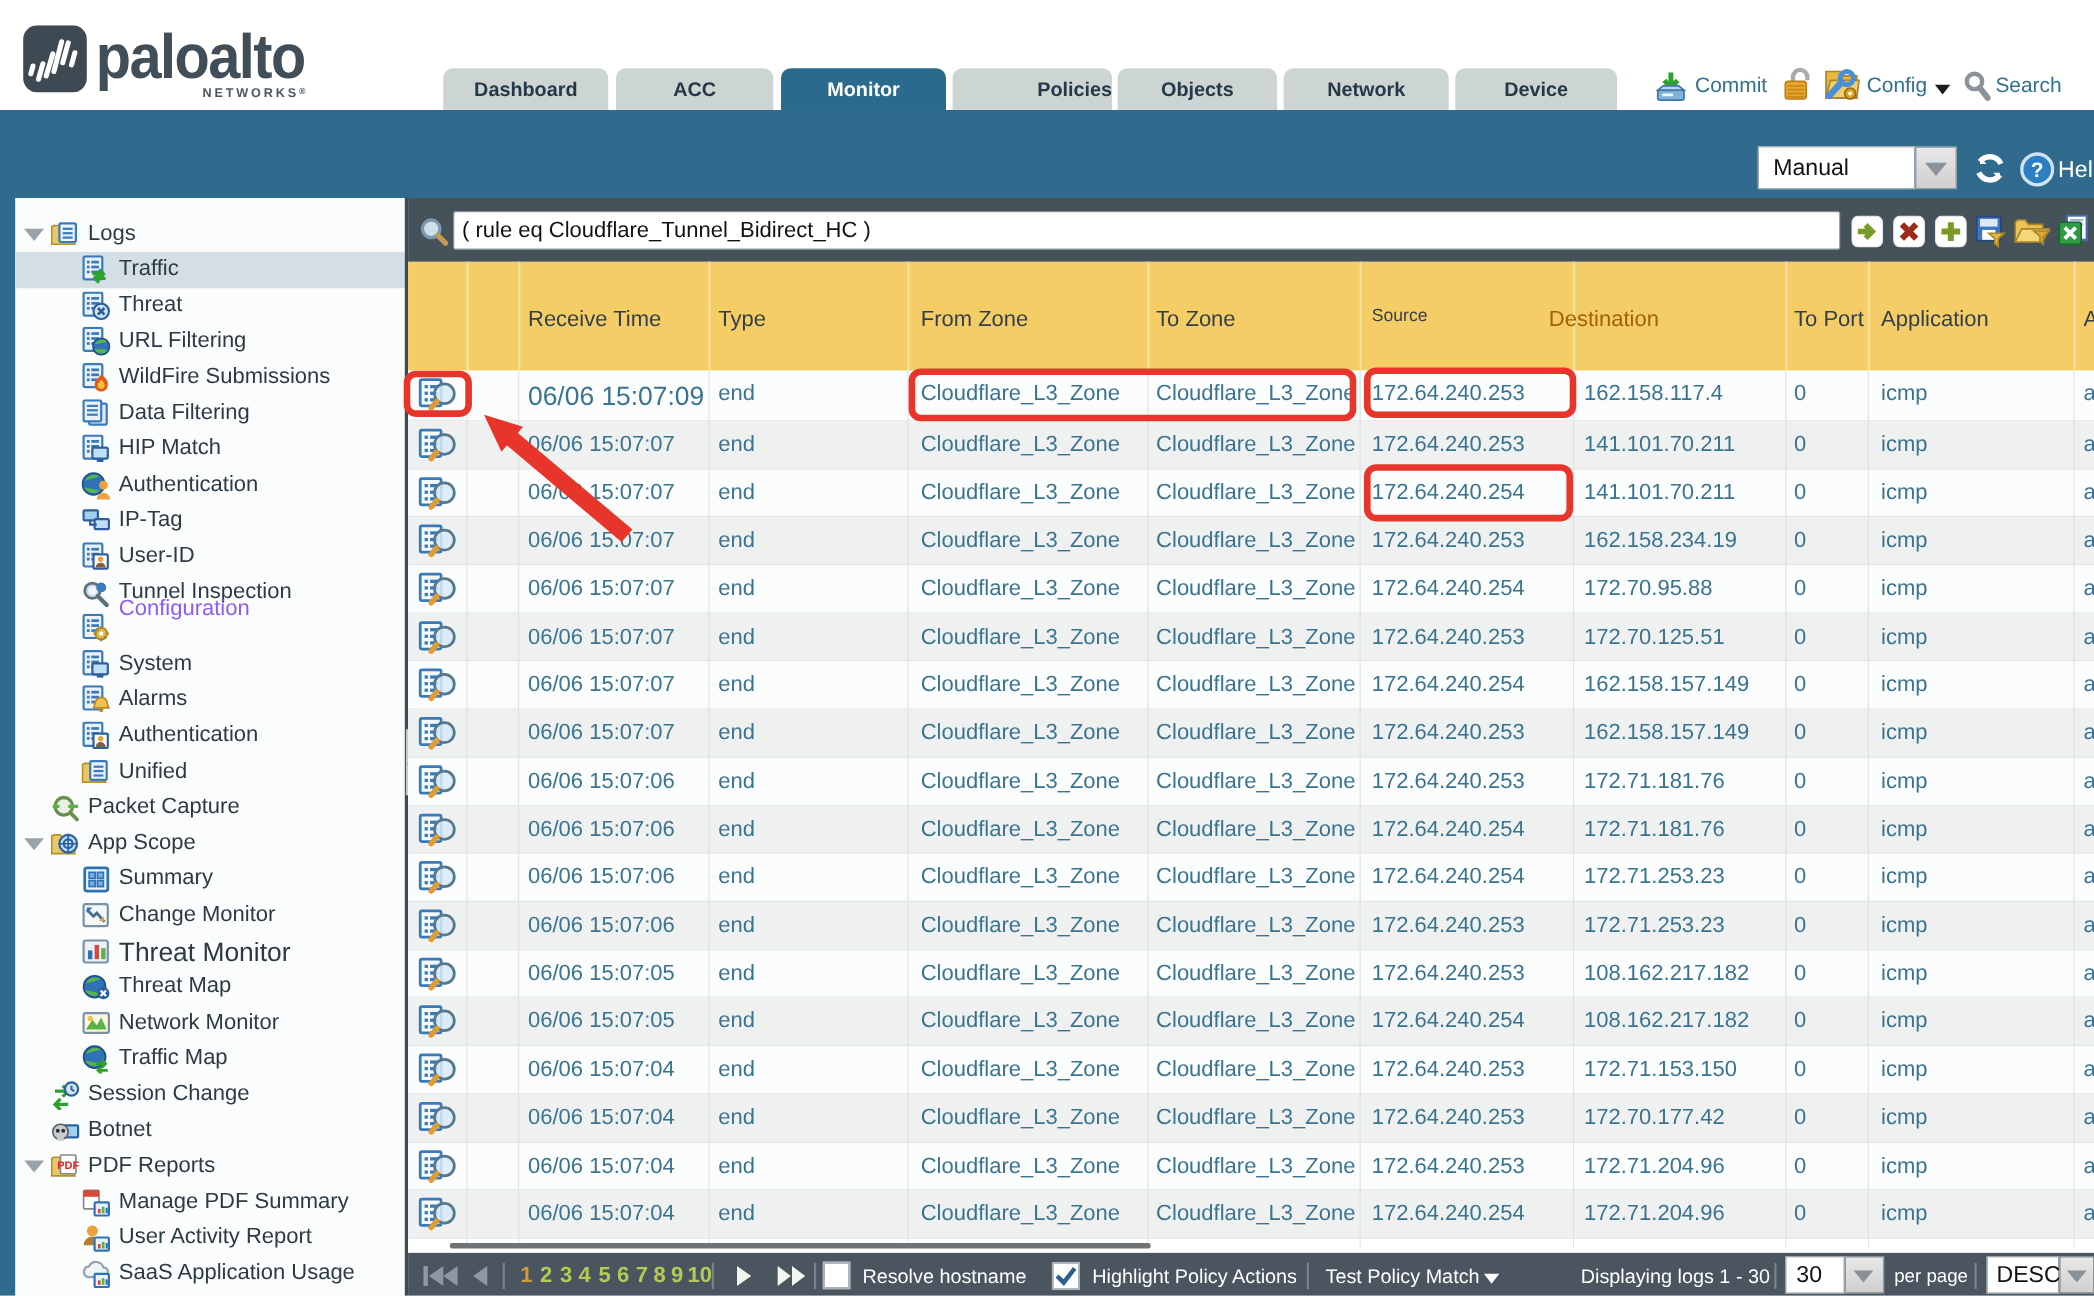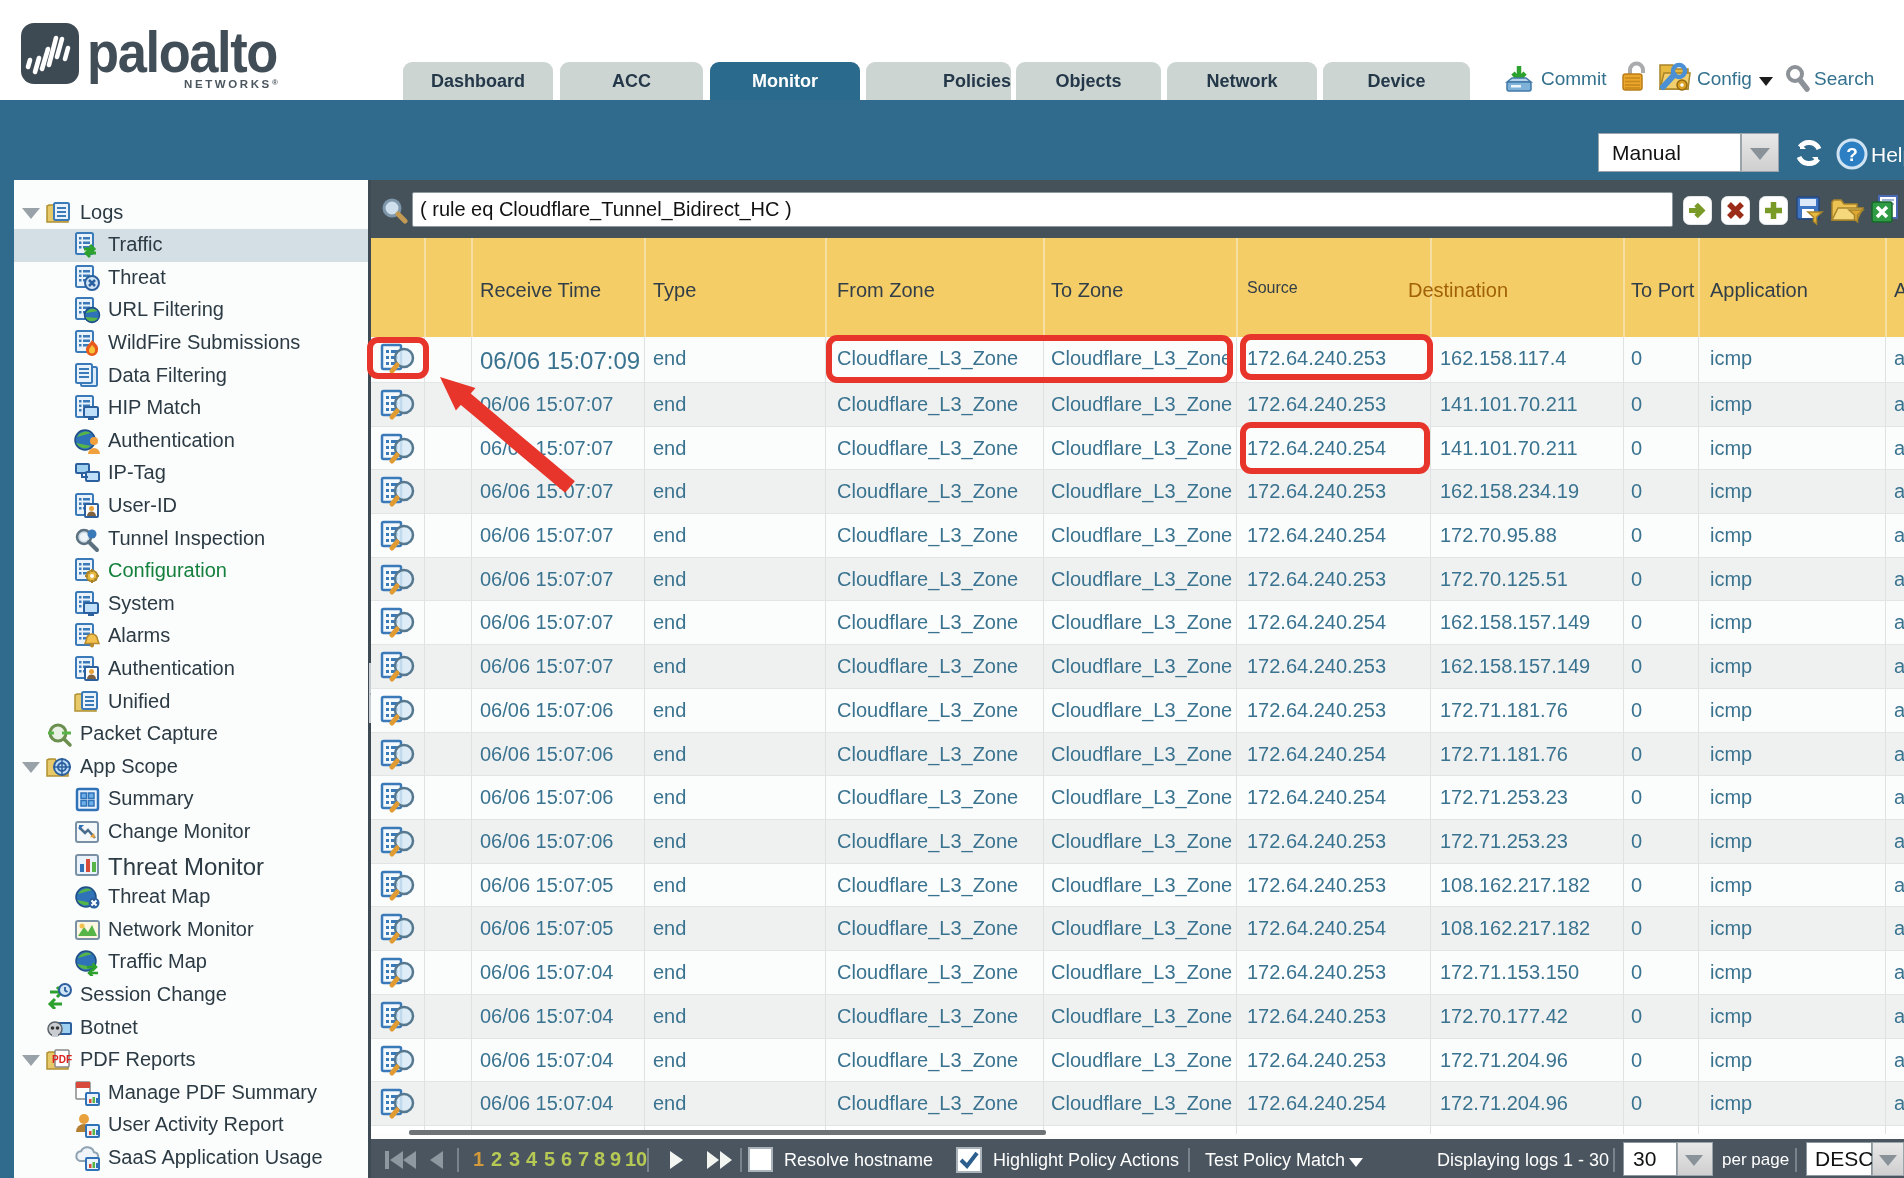--- a/index.html
+++ b/index.html
@@ -222,21 +222,21 @@
     <circle cx="18" cy="18" r="2" fill="#fff"></circle>
     <g stroke="#a8842a" stroke-width="2">
       <line x1="18" y1="11" x2="18" y2="14"></line>
       <line x1="18" y1="22" x2="18" y2="25"></line>
       <line x1="11" y1="18" x2="14" y2="18"></line>
       <line x1="22" y1="18" x2="25" y2="18"></line>
       <line x1="13.5" y1="13.5" x2="15.5" y2="15.5"></line>
       <line x1="20.5" y1="20.5" x2="22.5" y2="22.5"></line>
     </g>
   </svg>
-<div class="abs" style="left:108px;top:559px;font-size:20px;color:#15803d">Configuration</div>
+<div class="abs" style="left:108px;top:542px;font-size:20px;color:#8b5cf6">Configuration</div>
 <svg class="abs" style="left:74px;top:591px" width="27" height="27" viewBox="0 0 27 27">
     <rect x="2" y="1" width="17" height="21" rx="1.5" fill="#eaf3fb" stroke="#3a7ab8" stroke-width="2"></rect>
     <g fill="#3a7ab8">
       <rect x="5" y="5" width="2.5" height="2.5"></rect>
       <rect x="9" y="5" width="7" height="2.5"></rect>
       <rect x="5" y="9.5" width="2.5" height="2.5"></rect>
       <rect x="9" y="9.5" width="7" height="2.5"></rect>
       <rect x="5" y="14" width="2.5" height="2.5"></rect>
       <rect x="9" y="14" width="7" height="2.5"></rect>
     </g>

